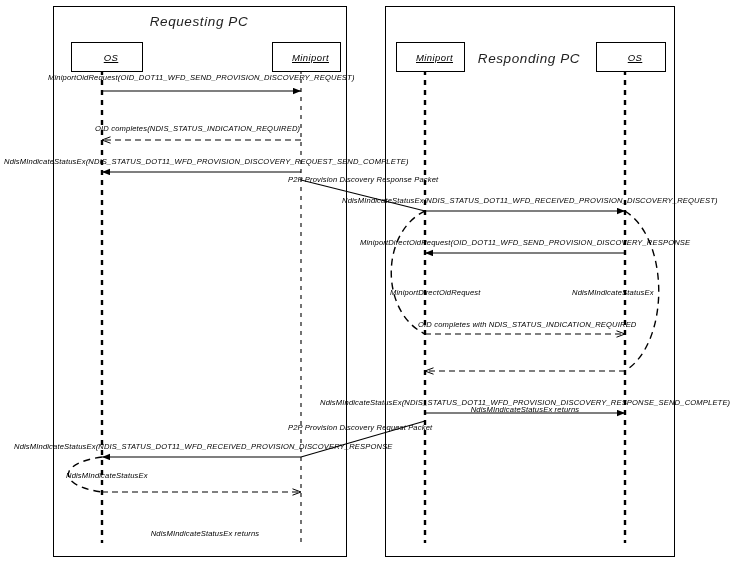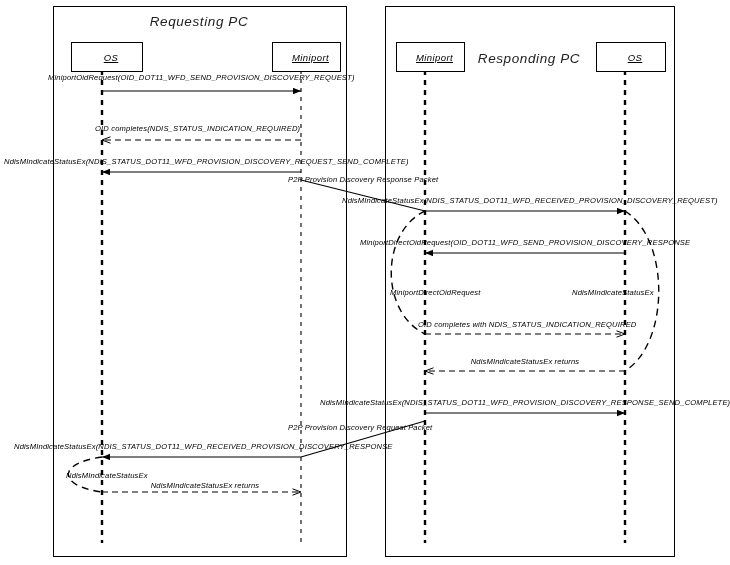--- a/index.html
+++ b/index.html
@@ -14,21 +14,21 @@
                font-size:13.5px;letter-spacing:.6px;color:#222;}
 
   
   .actor{position:absolute;border:1.3px solid #000;background:#fff;
          display:flex;align-items:center;justify-content:center;padding-left:8px;}
   .actor span{font-size:9.5px;text-decoration:underline;letter-spacing:.4px;color:#000;}
 
   
   .msg{position:absolute;font-size:7.6px;white-space:nowrap;color:#000;
        letter-spacing:.15px;line-height:9px;}
-  .msg.c{transform:translateX(-50%);}
+  .msg.c{transform:translateX(-50%);margin-top:48px;}
   .msg.l{transform:none;}
 </style>
 </head>
 <body>
 
 <div id="stage">
   <svg id="canvas" xmlns="http://www.w3.org/2000/svg" viewBox="0 0 730 565">
     <defs>
       <marker id="ah-r" markerWidth="9" markerHeight="9" refX="8" refY="3.2" orient="auto" markerUnits="userSpaceOnUse">
         <path d="M0,0 L8,3.2 L0,6.4 z" fill="#000"></path>

